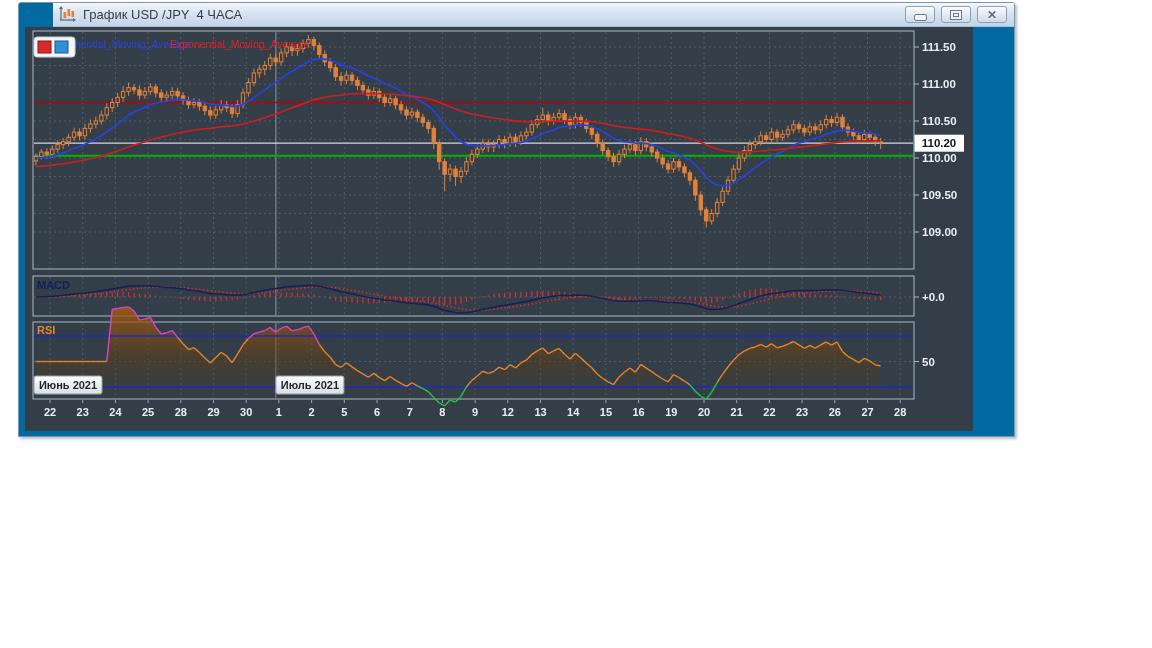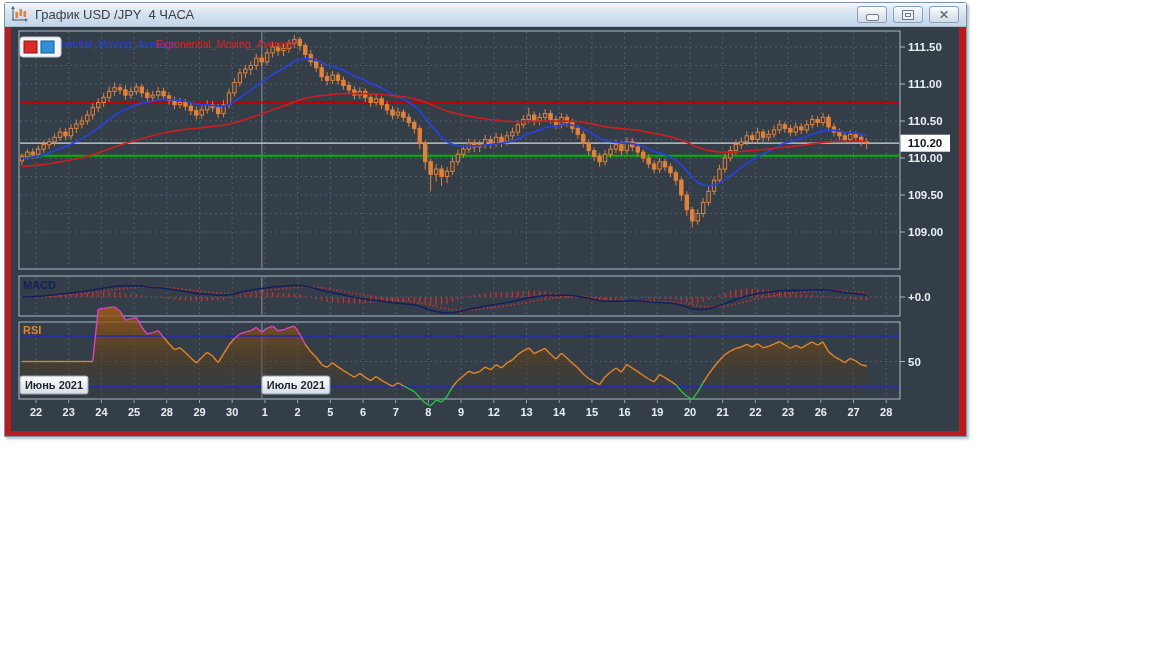--- a/index.html
+++ b/index.html
@@ -1,20 +1,20 @@
 <!DOCTYPE html>
 <html><head>
 <meta charset="utf-8">
 <style>
   html,body{margin:0;padding:0;}
   body{width:1152px;height:648px;background:#ffffff;overflow:hidden;
        font-family:"Liberation Sans",sans-serif;}
-  .window{position:absolute;left:4px;top:2px;width:961px;height:433px;
-          background:#b91c1c;border:1px solid #7e94ac;border-radius:3px 3px 0 0;
-          box-shadow:2px 2px 3px rgba(96,112,128,.45);}
+  .window{position:absolute;left:18px;top:2px;width:961px;height:433px;
+          background:#0369a1;border:1px solid #7e94ac;border-radius:3px 3px 0 0;
+          box-shadow:2px 2px 3px rgba(96,112,128,.45);padding-left:34px;}
   .titlebar{height:24px;display:flex;align-items:center;padding:0 5px;
             background:linear-gradient(#f3f8fc,#d6e3f1 45%,#c3d5e8);
             border-bottom:1px solid #a9bccf;box-sizing:border-box;}
   .app-icon{width:20px;height:17px;display:inline-block;}
   .title{font-size:13px;color:#3a3f44;margin-left:5px;white-space:pre;}
   .winbtns{margin-left:auto;display:flex;gap:6px;padding-right:2px;}
   .wb{width:30px;height:17px;border:1px solid #8ba0b4;border-radius:3px;
       background:linear-gradient(#fcfdfe,#e3ebf2 50%,#cfdbe8);
       display:flex;align-items:center;justify-content:center;padding:0;cursor:pointer;}
   .g-min{width:11px;height:5px;border:1px solid #6b7b89;border-radius:2px;

